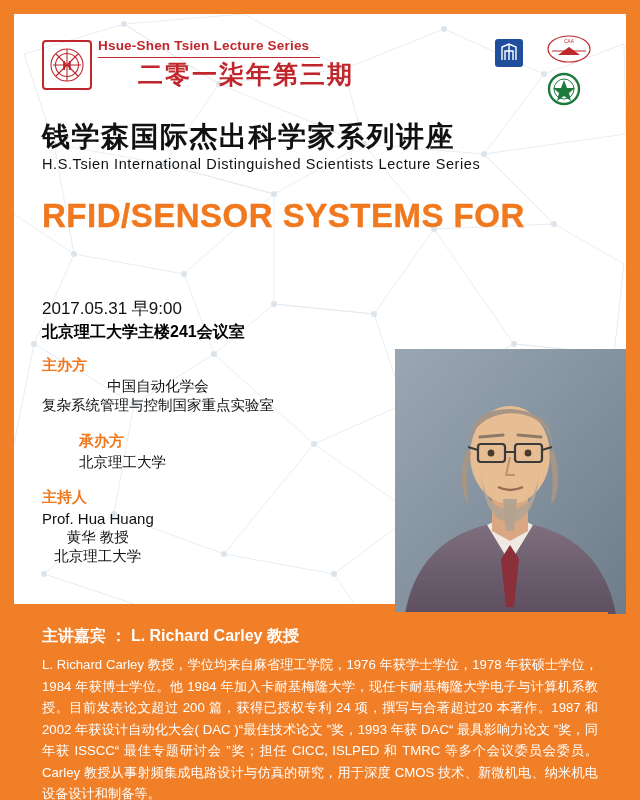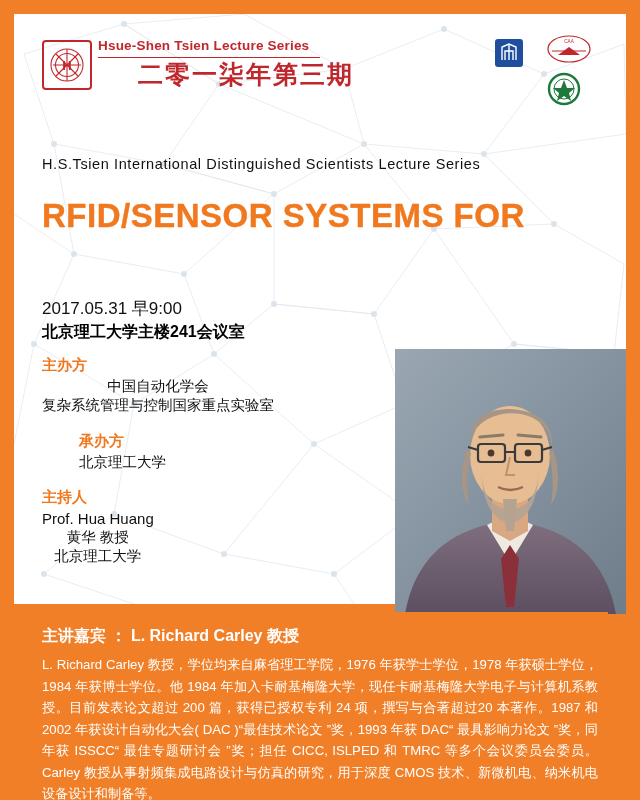--- a/index.html
+++ b/index.html
@@ -222,20 +222,21 @@
       <span class="org-logo lg3">
         <svg width="40" height="34" viewBox="0 0 40 34">
           <circle cx="20" cy="17" r="15" fill="none" stroke="#1e7a3c" stroke-width="2.4"></circle>
           <circle cx="20" cy="17" r="10" fill="none" stroke="#1e7a3c" stroke-width="1"></circle>
           <path d="M20 8 L23 16 L31 16 L25 21 L27 29 L20 24 L13 29 L15 21 L9 16 L17 16 Z" fill="#1e7a3c"></path>
         </svg>
       </span>
     </div>
   </div>
 
+  <div class="cn-title">钱学森国际杰出科学家系列讲座</div>
   <div class="en-subtitle">H.S.Tsien International Distinguished Scientists Lecture Series</div>
 
   <div class="talk-title">
     <span class="l1">RFID/SENSOR SYSTEMS FOR</span>
   </div>
 
   <div class="datetime">2017.05.31  早9:00</div>
   <div class="venue">北京理工大学主楼241会议室</div>
 
   <div class="sec" id="sec-host">

